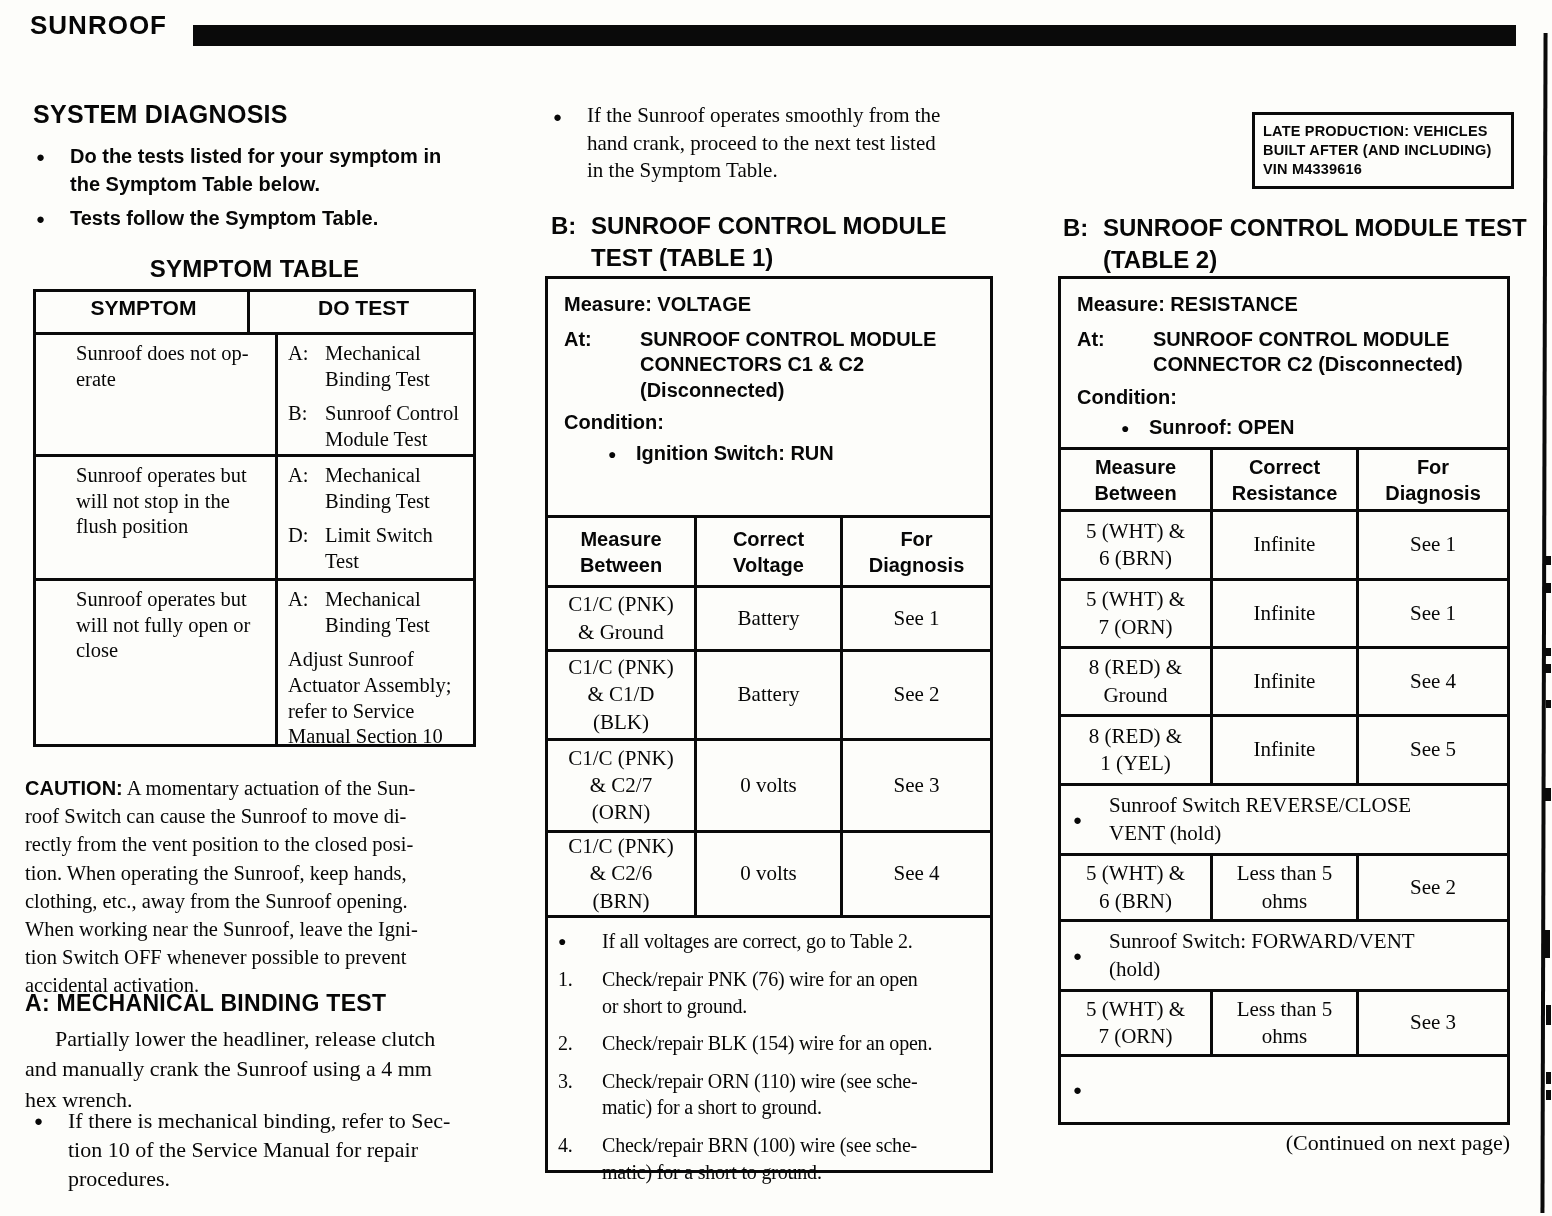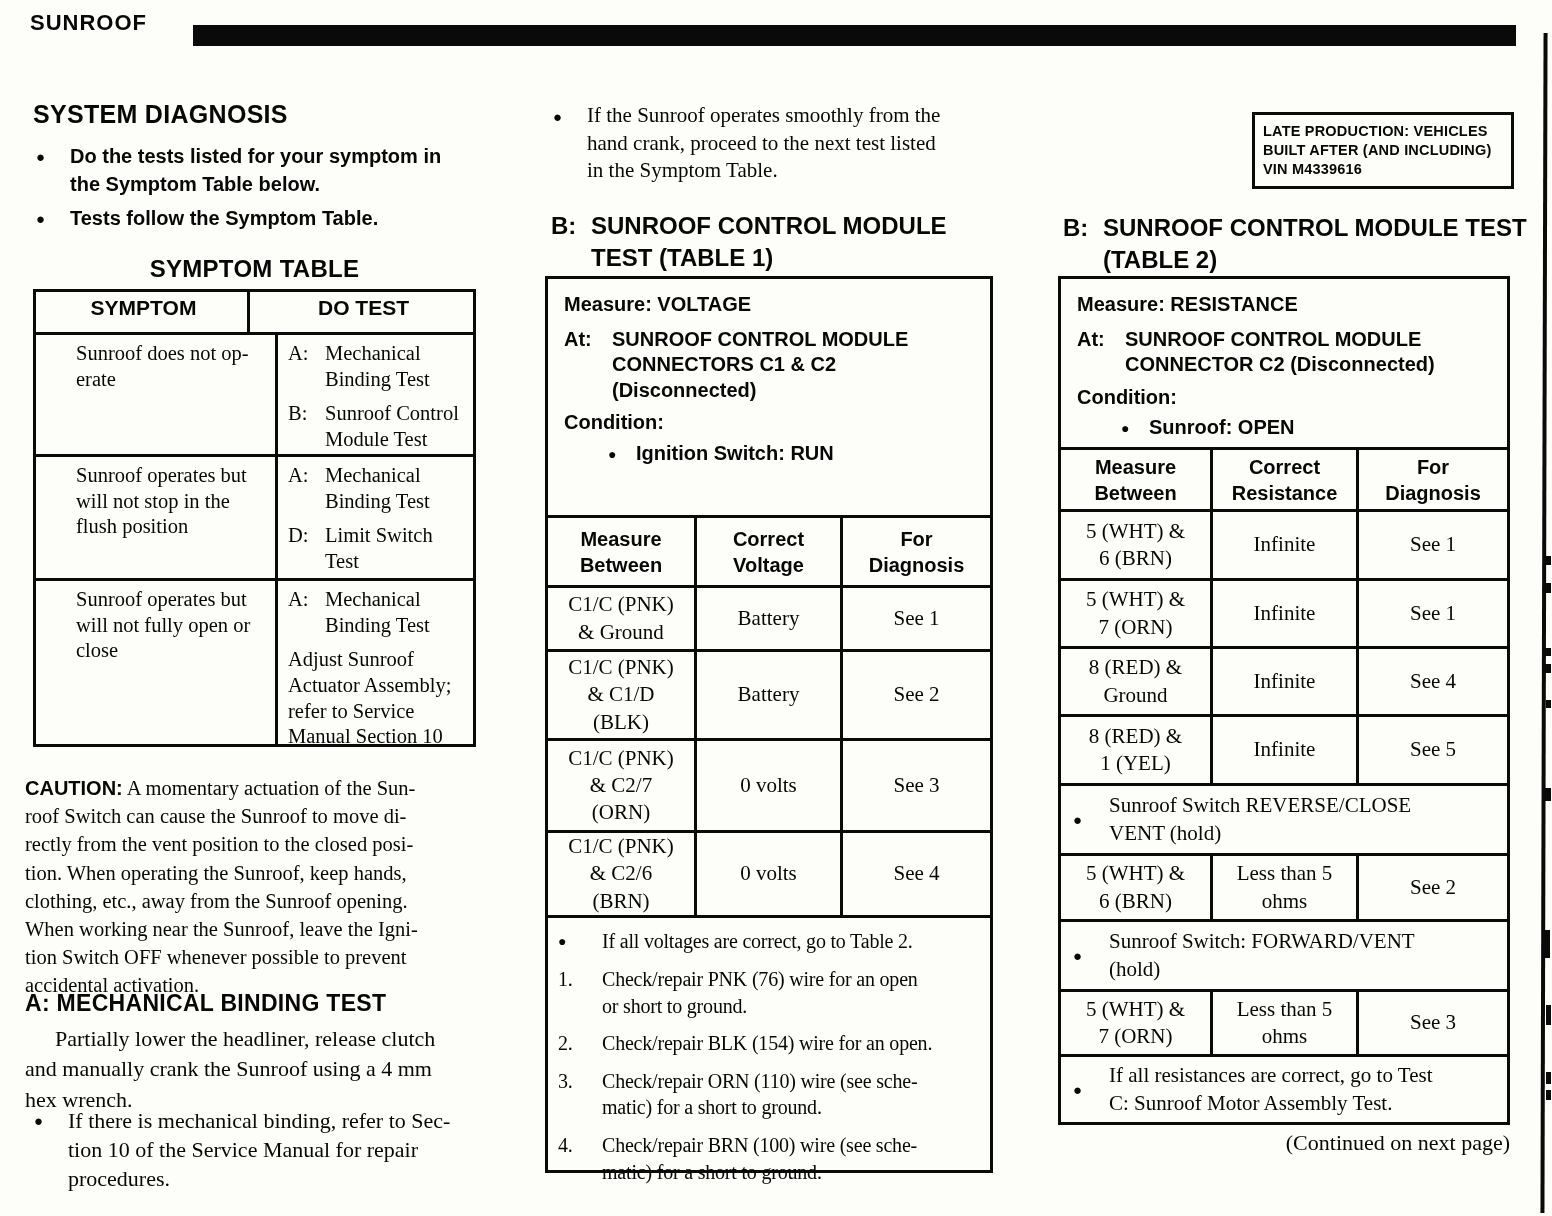--- a/index.html
+++ b/index.html
@@ -2,21 +2,21 @@
 <html><head>
 <meta charset="utf-8">
 <style>
   html,body{margin:0;padding:0;background:#e8e8e4;}
   .page{position:relative;width:1552px;height:1216px;background:#fdfdfa;color:#070707;
         font-family:"Liberation Serif",serif;overflow:hidden;}
   .pl{white-space:pre-line;}
   .abs{position:absolute;}
 
   
-  .title{position:absolute;left:30px;top:10px;font-size:22px;letter-spacing:1px;
+  .title{position:absolute;left:30px;top:10px;font-size:26px;letter-spacing:1px;
          font-family:"Liberation Sans",sans-serif;font-weight:700;}
   .bar{position:absolute;left:193px;top:25px;width:1323px;height:21px;background:#0a0a0a;}
 
   
   .h2{font-family:"Liberation Sans",sans-serif;font-weight:700;font-size:25px;letter-spacing:.3px;}
   .bullet-item{display:flex;align-items:flex-start;}
   .bdot{width:34px;flex:0 0 34px;font-size:15px;line-height:30px;}
   .bold-bullet{font-family:"Liberation Sans",sans-serif;font-weight:700;font-size:20px;line-height:1.4;}
   .serif-20{font-size:22px;line-height:1.38;}
 
@@ -46,21 +46,21 @@
   .bhead .blabel{flex:0 0 40px;}
   .b1{position:absolute;left:551px;top:210px;width:460px;}
   .b2{position:absolute;left:1063px;top:212px;width:480px;}
 
   
   .vtable{position:absolute;border:3px solid #0a0a0a;box-sizing:border-box;background:#fdfdfa;}
   .t1{left:545px;top:276px;width:448px;}
   .t2{left:1058px;top:276px;width:452px;}
   .info{box-sizing:border-box;padding:13px 10px 0 16px;font-family:"Liberation Sans",sans-serif;
         font-weight:700;font-size:20px;line-height:1.28;}
-  .info-row{display:flex;margin-top:9px;}
+  .info-row{display:flex;margin-top:9px;gap:28px;}
   .info-label{flex:0 0 48px;}
   .info-bullet{display:flex;margin-top:5px;padding-left:44px;}
   .info-bullet .bdot{width:28px;flex:0 0 28px;font-size:14px;line-height:26px;}
   .grid-row{display:flex;box-sizing:border-box;border-top:3px solid #0a0a0a;}
   .gcell{box-sizing:border-box;display:flex;align-items:center;justify-content:center;
          text-align:center;font-size:21px;line-height:1.3;padding:2px;}
   .gcell + .gcell{border-left:3px solid #0a0a0a;}
   .ghead{font-family:"Liberation Sans",sans-serif;font-weight:700;font-size:20px;line-height:1.3;}
   .t1 .c1{flex:0 0 146px;} .t1 .c2{flex:0 0 146px;} .t1 .c3{flex:1;}
   .t2 .c1{flex:0 0 149px;} .t2 .c2{flex:0 0 146px;} .t2 .c3{flex:1;}
@@ -358,22 +358,20 @@
     <div class="grid-row" style="height:65px;">
       <div class="gcell c1 pl">5 (WHT) &amp;
 7 (ORN)</div>
       <div class="gcell c2 pl">Less than 5
 ohms</div>
       <div class="gcell c3 pl">See 3</div>
     </div>
 
     <div class="condrow" style="height:68px;align-items:center;">
       <span class="bdot">●</span>
-      <span class="pl">If all resistances are correct, go to Test
-C: Sunroof Motor Assembly Test.</span>
     </div>
   </div>
 
   <div class="continued">(Continued on next page)</div>
 
   <div class="edge-line"></div>
   <div class="mark" style="left:1546px;top:556px;width:5px;height:9px;"></div>
   <div class="mark" style="left:1546px;top:583px;width:5px;height:10px;"></div>
   <div class="mark" style="left:1545px;top:648px;width:6px;height:8px;"></div>
   <div class="mark" style="left:1545px;top:664px;width:6px;height:9px;"></div>

